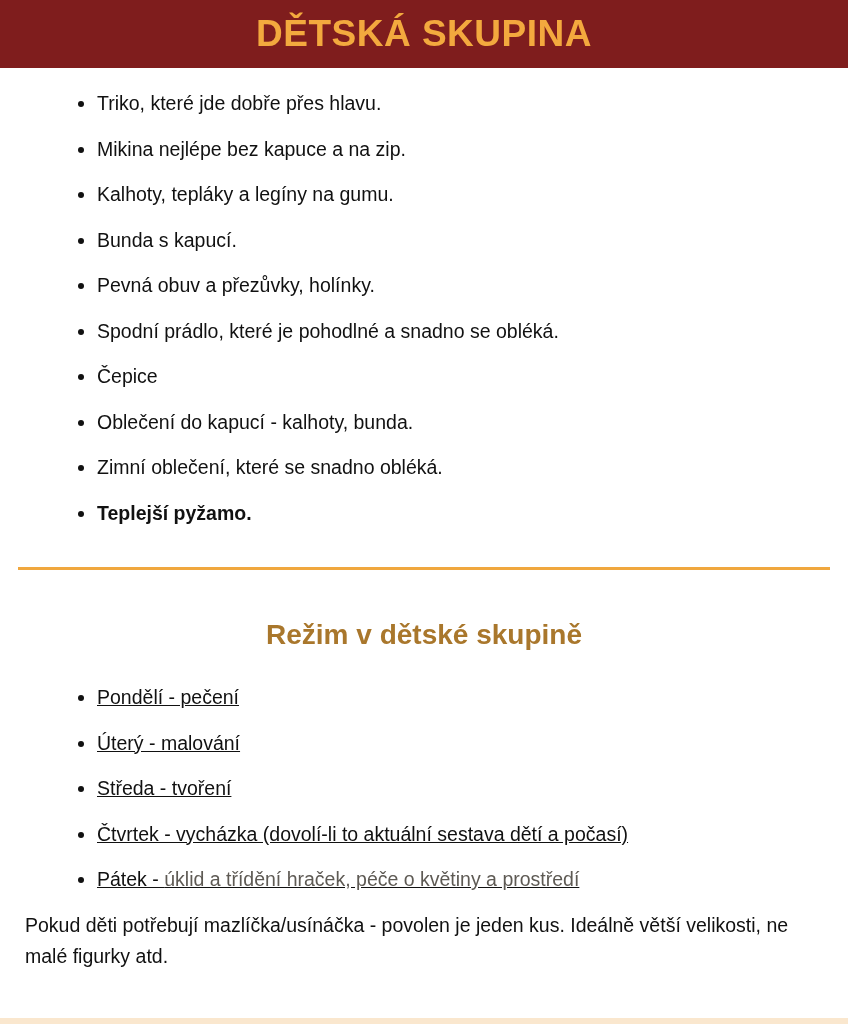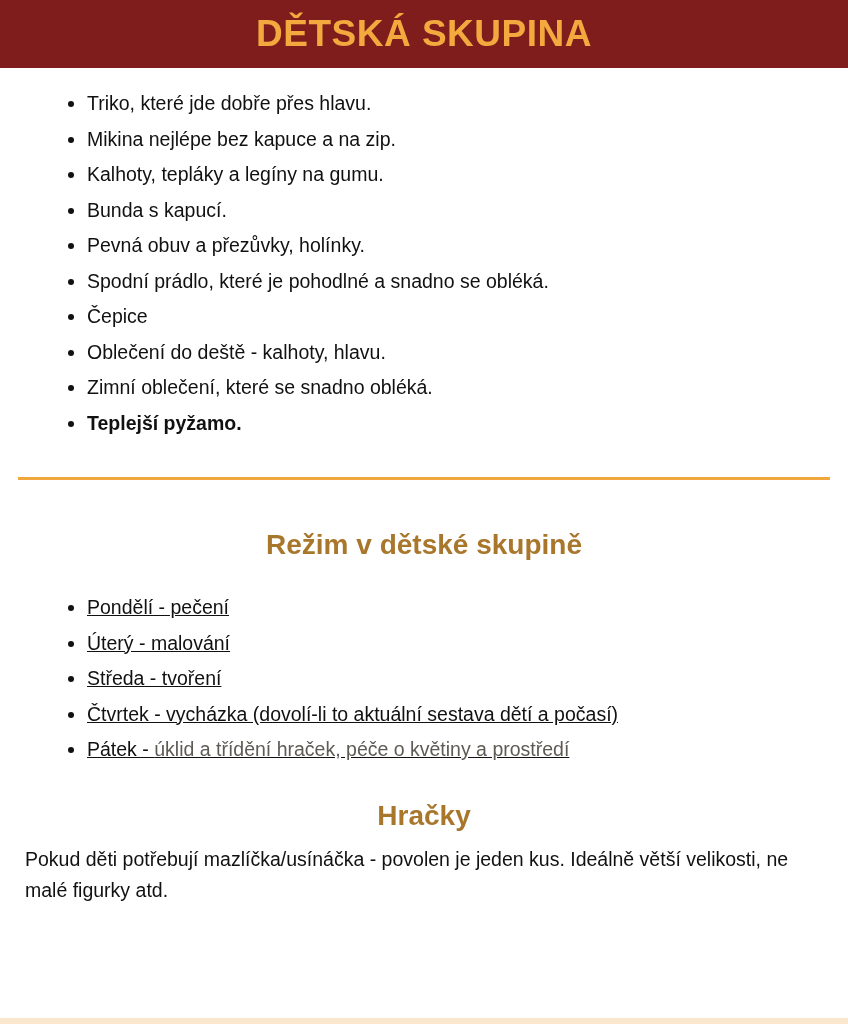--- a/index.html
+++ b/index.html
@@ -38,21 +38,21 @@
     text-align: center;
     color: #a9772c;
     line-height: 34px;
   }
   p { margin: 0; }
   ul {
     margin: 20px 0 0;
     padding-left: 58px;
     list-style: disc;
   }
-  li { margin: 4px; }
+  li { margin: 14px; }
   .schedule-list { margin-top: 30px; text-decoration: underline; }
   .bold-item { font-weight: bold; }
   hr.divider {
     border: none;
     height: 3px;
     background: #f0a73e;
     margin: 38px -7px 48px;
   }
   .accent { color: #5e5a54; text-align: right; }
   .toys-text { margin-top: 10px; }
@@ -75,36 +75,35 @@
 
 
   <ul class="clothing-list">
     <li>Triko, které jde dobře přes hlavu.</li>
     <li>Mikina nejlépe bez kapuce a na zip.</li>
     <li>Kalhoty, tepláky a legíny na gumu.</li>
     <li>Bunda s kapucí.</li>
     <li>Pevná obuv a přezůvky, holínky.</li>
     <li>Spodní prádlo, které je pohodlné a snadno se obléká.</li>
     <li>Čepice</li>
-    <li>Oblečení do deště - kalhoty, hlavu.</li>
+    <li>Oblečení do kapucí - kalhoty, bunda.</li>
     <li>Zimní oblečení, které se snadno obléká.</li>
     <li class="bold-item">Teplejší pyžamo.</li>
   </ul>
 
   <hr class="divider">
 
   <h2>Režim v dětské skupině</h2>
 
   <ul class="schedule-list">
     <li>Pondělí - pečení</li>
     <li>Úterý - malování</li>
     <li>Středa - tvoření</li>
     <li>Čtvrtek - vycházka (dovolí-li to aktuální sestava dětí a počasí)</li>
     <li><span>Pátek - </span><span class="accent">úklid a třídění hraček, péče o květiny a prostředí</span></li>
   </ul>
 
-  <h2>Hračky</h2>
 
   <p class="toys-text">Pokud děti potřebují mazlíčka/usínáčka - povolen je jeden kus. Ideálně větší velikosti, ne malé figurky atd.</p>
 
 </main>
 
 <div class="footer-banner"></div>
 
 </body></html>

